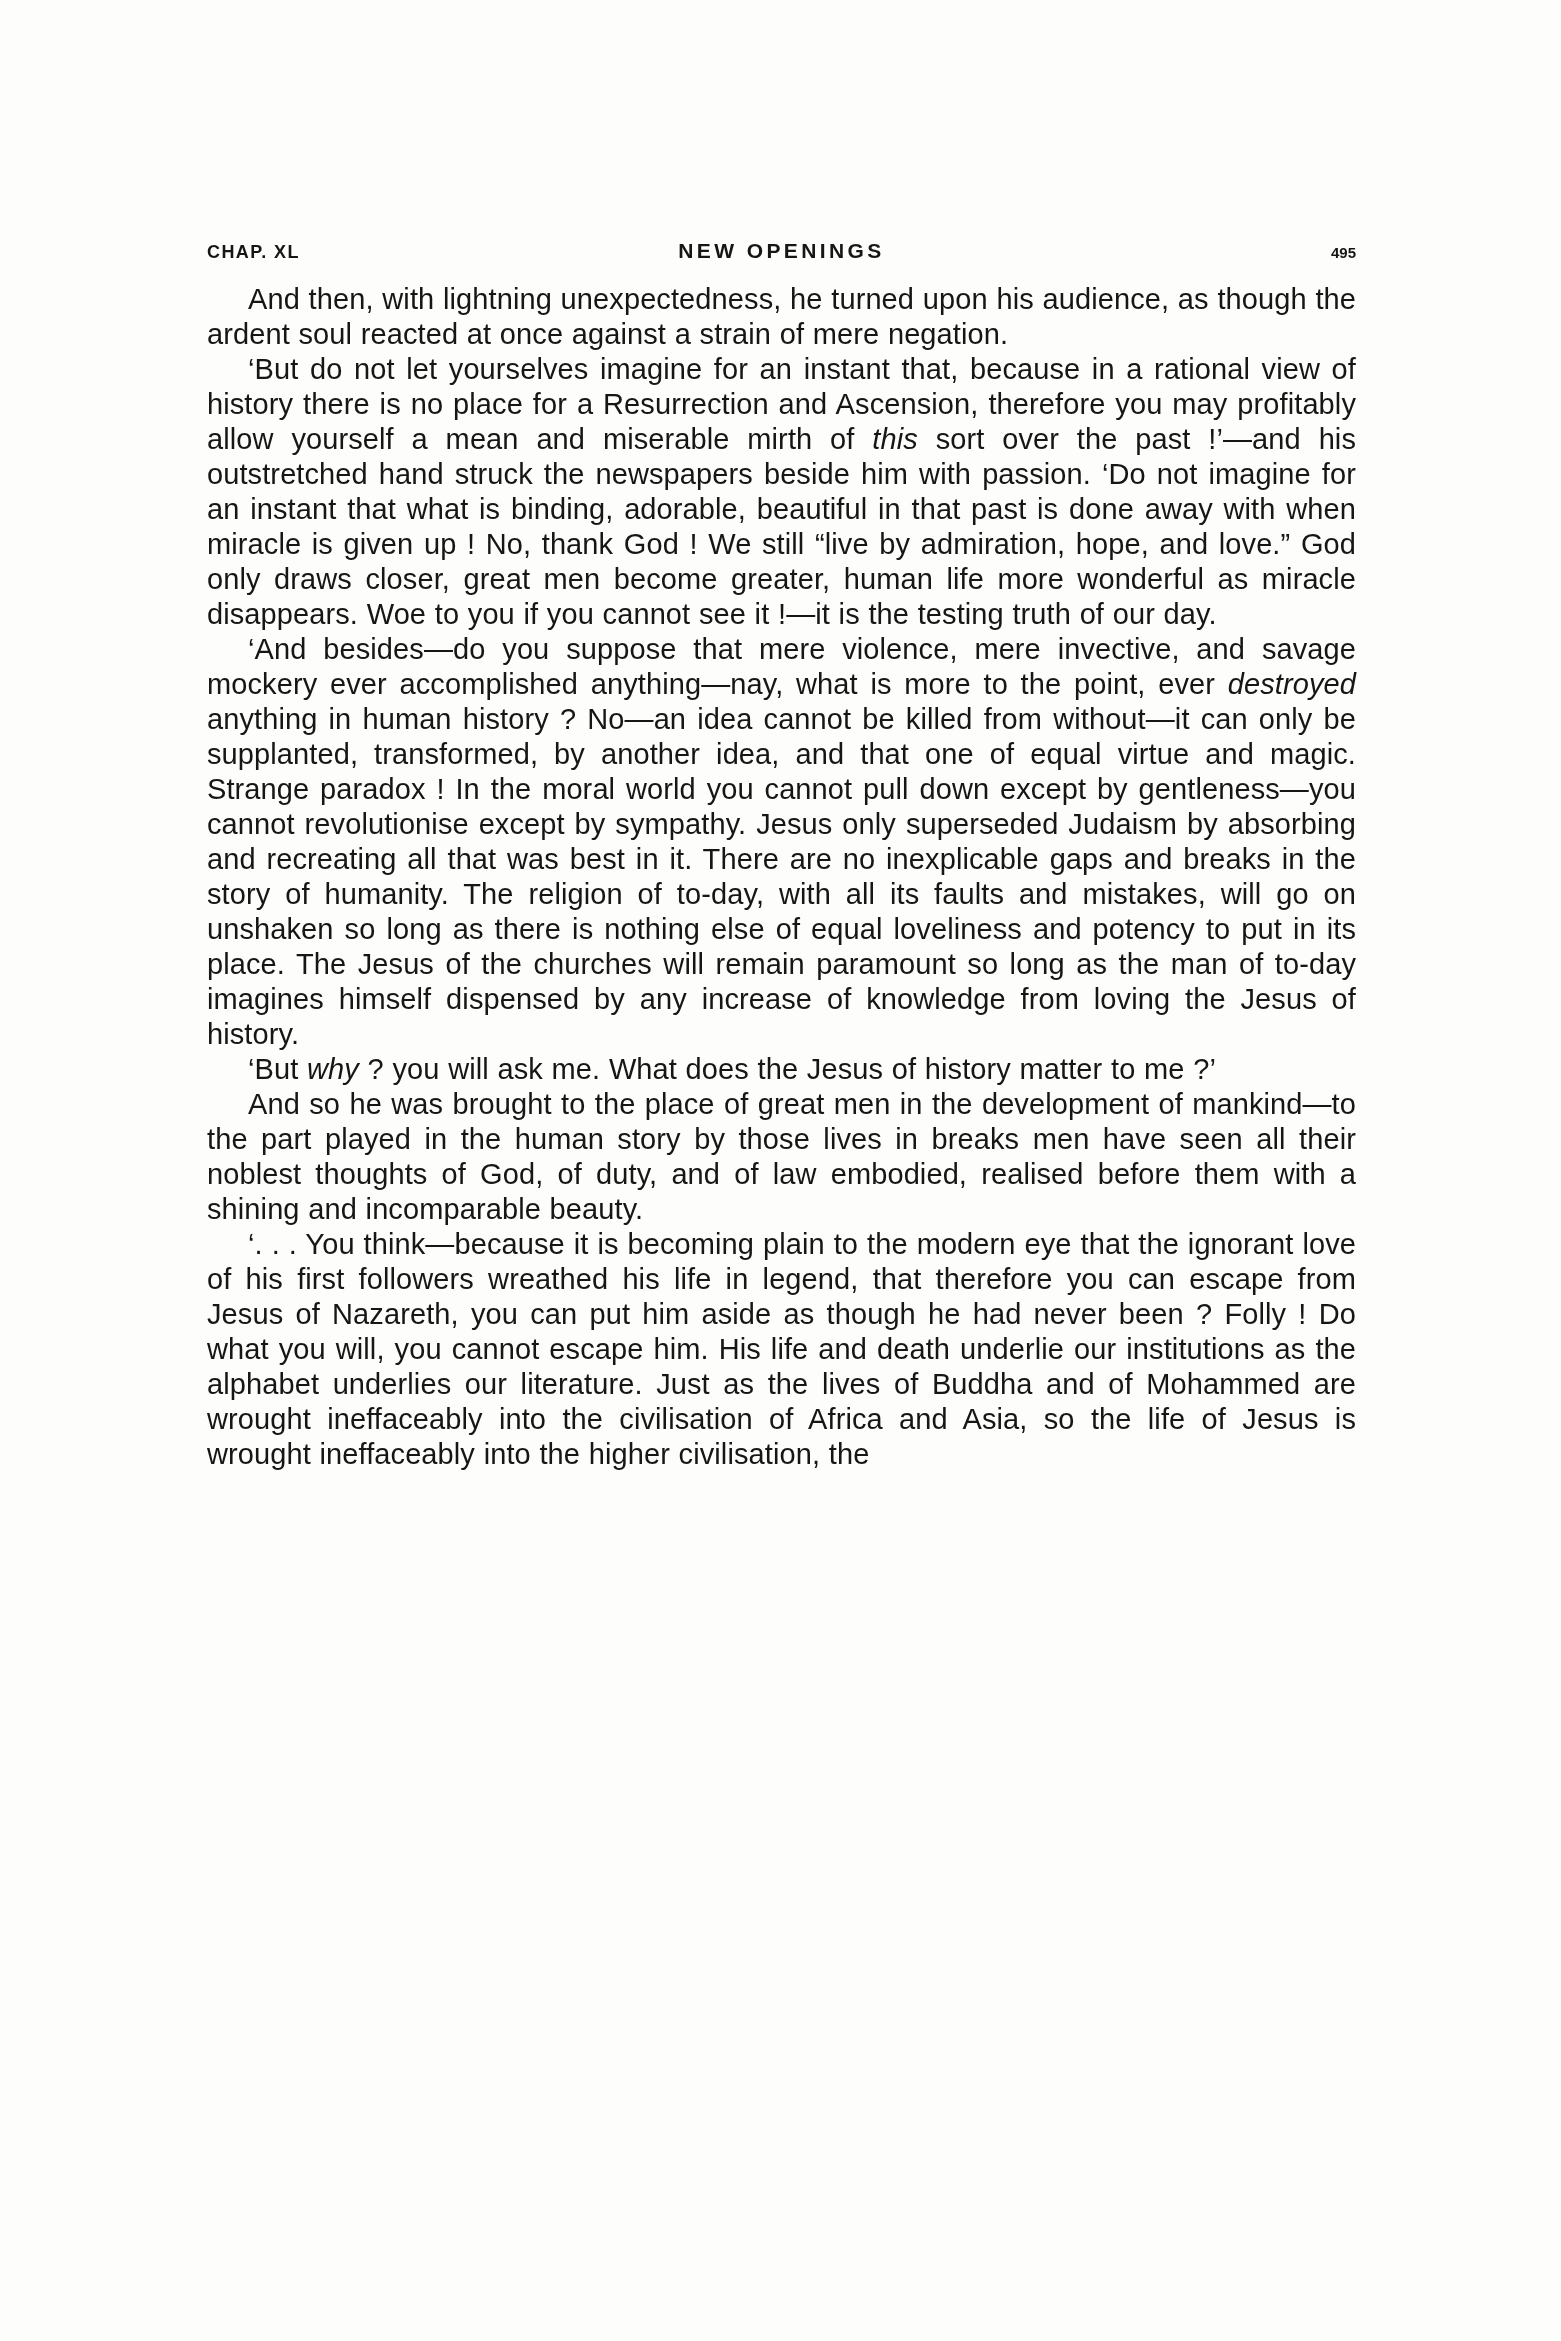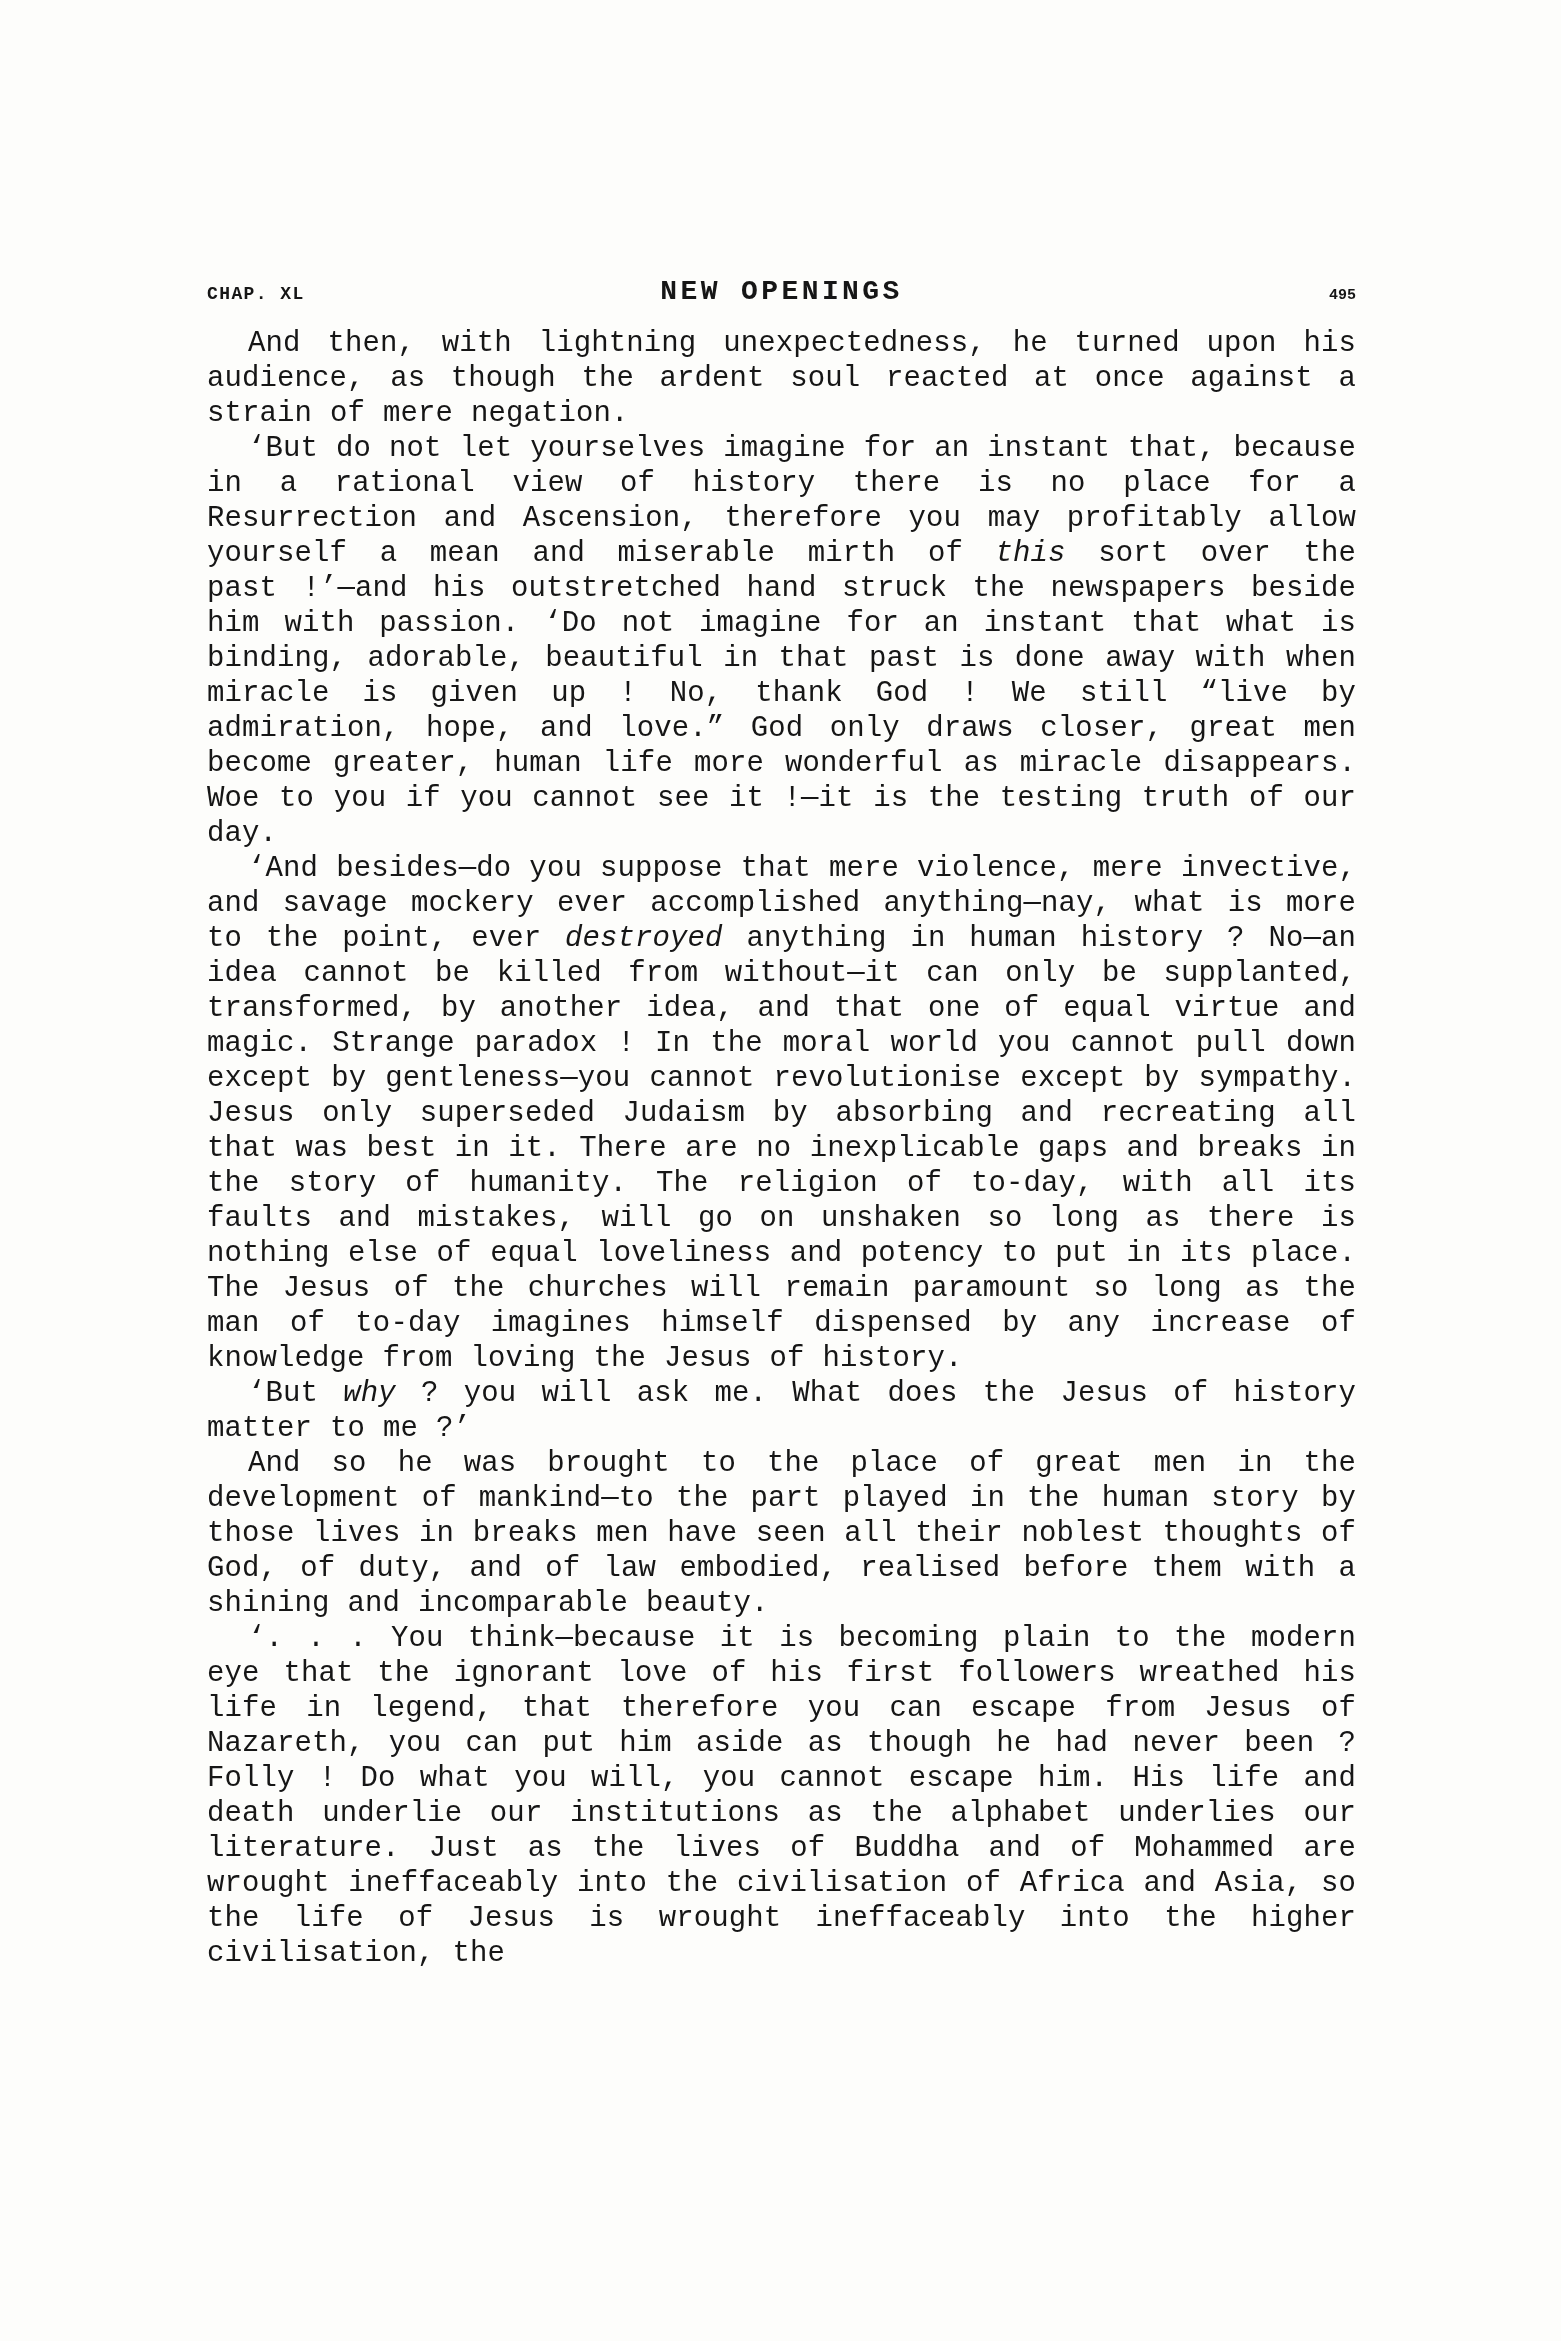--- a/index.html
+++ b/index.html
@@ -5,21 +5,21 @@
   html, body {
     margin: 0;
     padding: 0;
     background: #e9e9e7;
   }
   .page {
     position: relative;
     width: 1562px;
     height: 2342px;
     background: #fdfdfb;
-    font-family: Liberation Mono, monospace;
+    font-family: Liberation Sans, sans-serif;
     color: #161616;
     overflow: hidden;
   }
   .text-col {
     position: absolute;
     left: 207px;
     top: 239px;
     width: 1149px;
   }
   .running-head {
@@ -30,25 +30,24 @@
   }
   .chap {
     justify-self: start;
     font-size: 18px;
     font-weight: bold;
     letter-spacing: 1.4px;
     white-space: nowrap;
   }
   .running-title {
     justify-self: center;
-    font-size: 28px;
+    font-size: 21px;
     font-weight: bold;
     letter-spacing: 3.4px;
     white-space: nowrap;
-    margin-top: 37px;
   }
   .pagenum {
     justify-self: end;
     font-size: 15px;
     font-weight: bold;
   }
   .page-body {
     margin-top: 19px;
     font-size: 29px;
     line-height: 35px;

